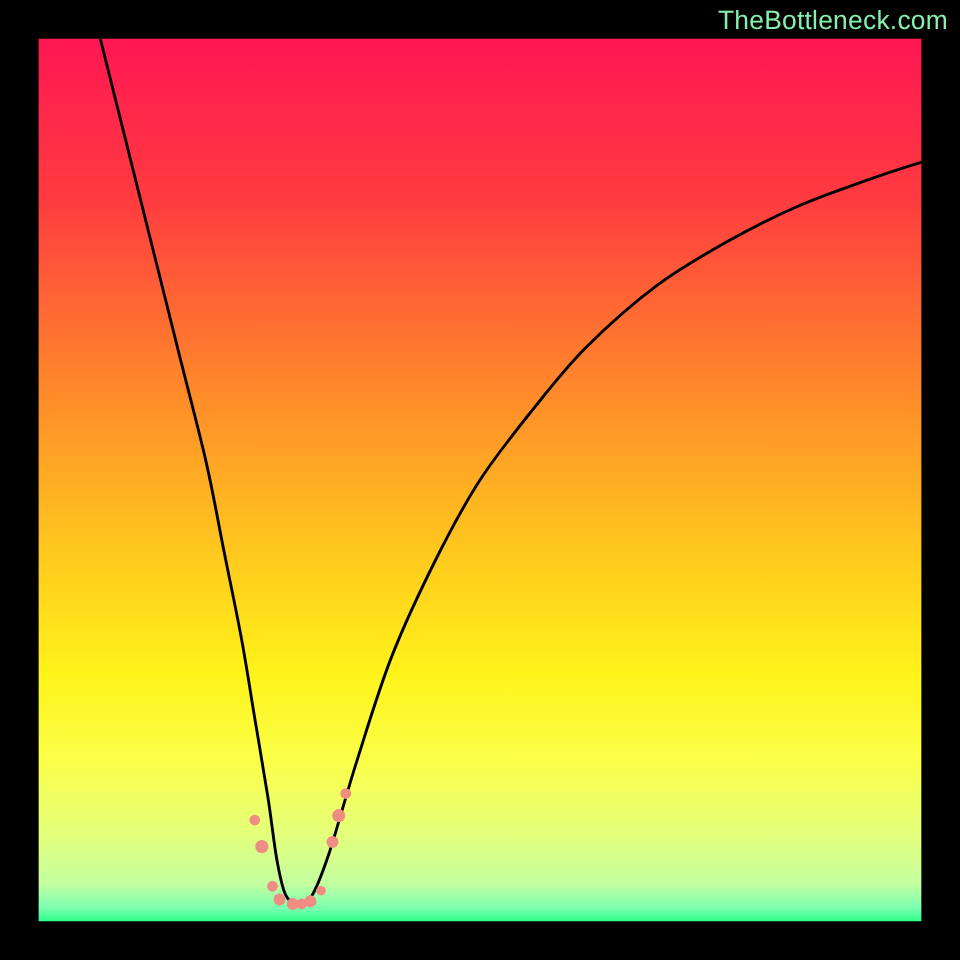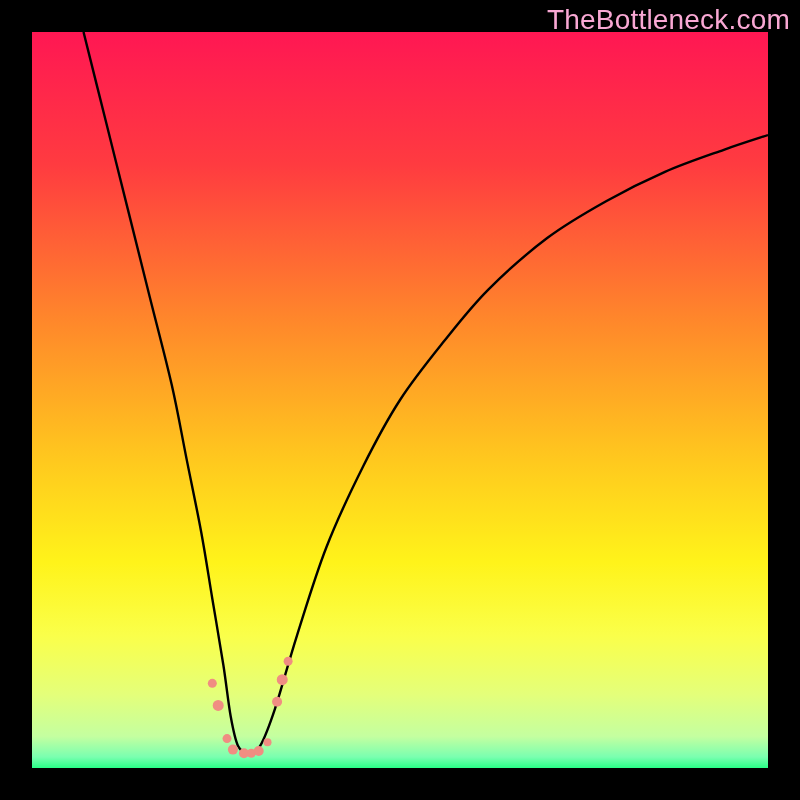--- a/index.html
+++ b/index.html
@@ -10,22 +10,22 @@
     width: 800px;
     height: 800px;
     background: #000;
     position: relative;
   }
 
   .watermark {
     position: absolute;
     top: 4px;
     right: 10px;
-    color: #f9a8d4;
-    font-size: 28px;
+    color: #86efac;
+    font-size: 22px;
     font-weight: 400;
     letter-spacing: 0.2px;
     z-index: 10;
   }
 
   .plot {
     position: absolute;
     left: 32px;
     top: 32px;
     width: 736px;

